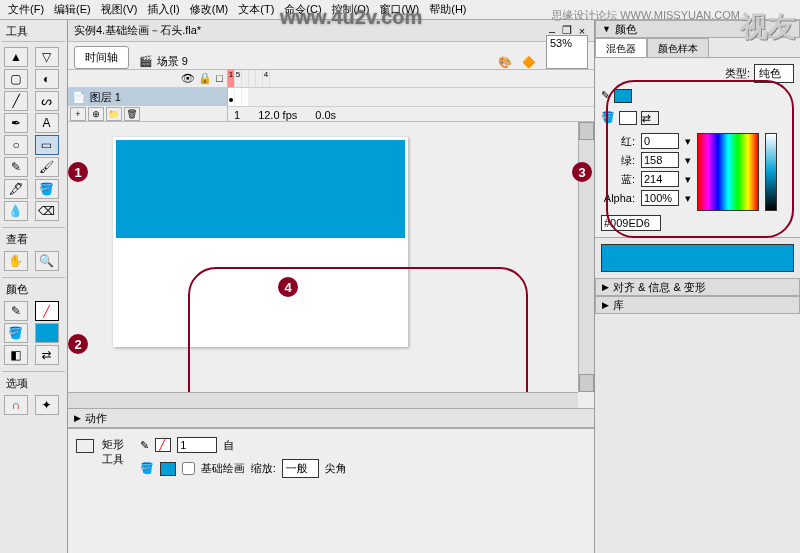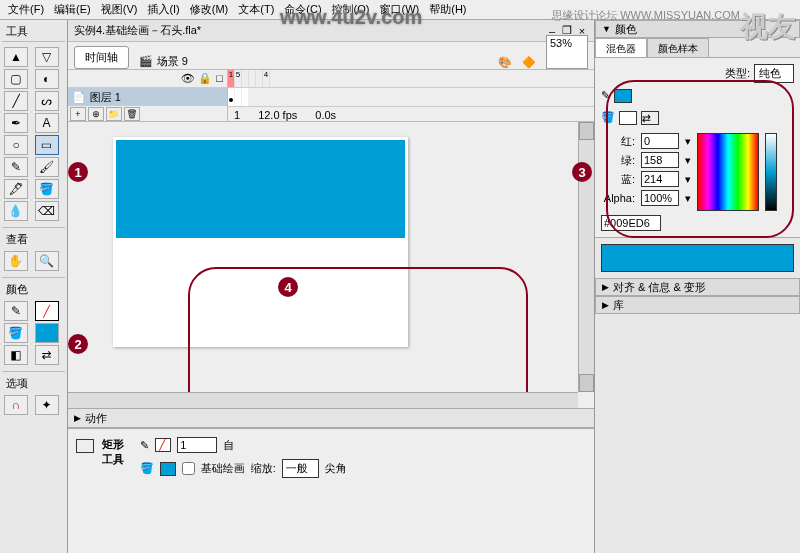--- a/index.html
+++ b/index.html
@@ -55,21 +55,21 @@
 .vscroll::before,.vscroll::after{content:'';position:absolute;left:0;right:0;height:16px;background:#ccc;border:1px solid #999;}
 .vscroll::before{top:0;}.vscroll::after{bottom:0;}
 .hscroll{position:absolute;left:0;right:16px;bottom:0;height:16px;background:#ddd;border-top:1px solid #aaa;}
 .actions-panel{height:20px;background:#e4e4e4;border-top:1px solid #aaa;display:flex;align-items:center;padding:0 6px;border-bottom:1px solid #aaa;}
 .actions-panel .tri{margin-right:4px;font-size:9px;}
 .props{height:125px;background:#eee;border-top:1px solid #aaa;}
 .prop-tabs{height:20px;display:flex;background:#ddd;border-bottom:1px solid #aaa;align-items:flex-end;}
 .prop-tab{padding:3px 12px;border:1px solid #aaa;border-bottom:none;background:#eee;margin-left:2px;font-size:11px;cursor:pointer;}
 .prop-tab.active{background:#fff;}
 .prop-body{padding:8px;display:flex;gap:16px;}
-.prop-left{display:flex;gap:8px;align-items:flex-start;font-weight:bold;}
+.prop-left{display:flex;gap:8px;align-items:flex-start;}
 .shape-ico{width:18px;height:14px;border:1px solid #333;margin-top:2px;}
 .prop-mid{display:flex;flex-direction:column;gap:6px;}
 .prop-row{display:flex;align-items:center;gap:6px;}
 .swatch{width:16px;height:14px;border:1px solid #333;}
 .num-input{width:40px;border:1px solid #333;padding:1px 2px;background:#fff;}
 .sel-small{border:1px solid #333;padding:1px 10px 1px 3px;background:#fff;}
 .right-col{width:205px;background:#e8e8e8;display:flex;flex-direction:column;}
 .panel-hdr{height:18px;background:#ddd;border:1px solid #aaa;display:flex;align-items:center;padding:0 6px;font-size:11px;}
 .panel-hdr .tri{font-size:9px;margin-right:4px;}
 .mixer-tabs{display:flex;height:20px;border-bottom:1px solid #aaa;}

